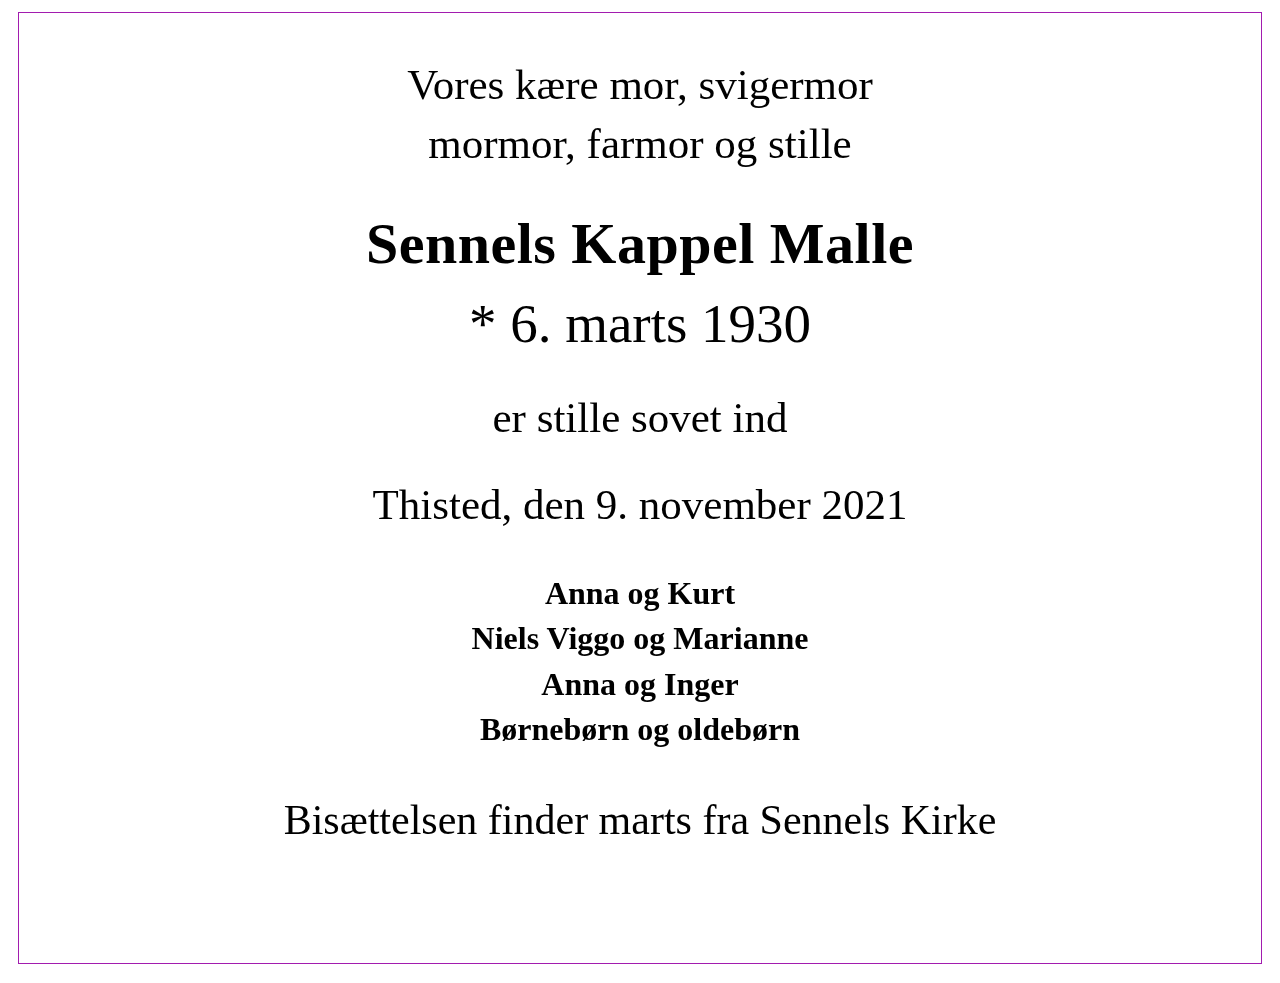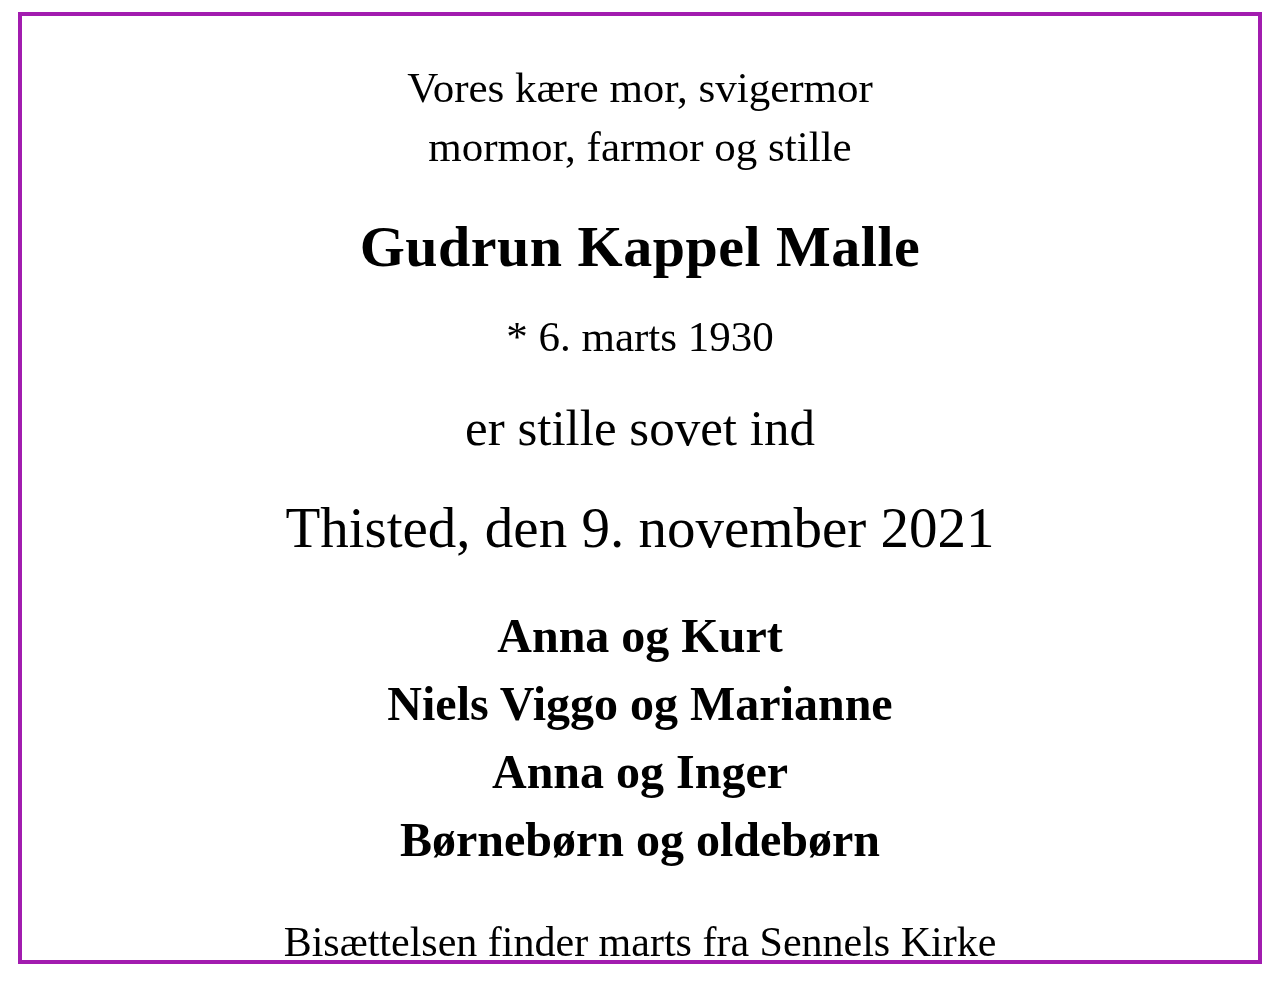--- a/index.html
+++ b/index.html
@@ -13,21 +13,21 @@
     font-family: "Liberation Serif", "DejaVu Serif", serif;
     color: #000000;
     overflow: hidden;
   }
   .notice {
     position: absolute;
     left: 18px;
     top: 12px;
     width: 1244px;
     height: 952px;
-    border: 4px solid #a21caf;
+    border: 1px solid #a21caf;
     background: #ffffff;
     box-sizing: border-box;
     display: flex;
     flex-direction: column;
     align-items: center;
     text-align: center;
   }
   .block {
     width: 100%;
     text-align: center;
@@ -40,34 +40,34 @@
   .intro .line {
     display: block;
   }
   .name {
     margin-top: 36px;
     font-size: 58px;
     font-weight: bold;
     letter-spacing: 0.5px;
   }
   .born {
-    margin-top: 32px;
-    font-size: 43px;
+    margin-top: 15px;
+    font-size: 55px;
   }
   .passed {
     margin-top: 38px;
-    font-size: 51px;
+    font-size: 43px;
   }
   .place-date {
     margin-top: 38px;
-    font-size: 57px;
+    font-size: 43px;
   }
   .survivors {
     margin-top: 42px;
-    font-size: 48px;
+    font-size: 32px;
     font-weight: bold;
     line-height: 1.42;
   }
   .survivors .line {
     display: block;
   }
   .funeral {
     margin-top: 40px;
     font-size: 42px;
     line-height: 1.38;
@@ -79,21 +79,21 @@
 </head>
 <body>
 
 <div class="notice">
 
   <div class="block intro">
     <span class="line">Vores kære mor, svigermor</span>
     <span class="line">mormor, farmor og stille</span>
   </div>
 
-  <div class="block name">Gudrun Kappel Malle</div>
+  <div class="block name">Sennels Kappel Malle</div>
 
   <div class="block born">* 6. marts 1930</div>
 
   <div class="block passed">er stille sovet ind</div>
 
   <div class="block place-date">Thisted, den 9. november 2021</div>
 
   <div class="block survivors">
     <span class="line">Anna og Kurt</span>
     <span class="line">Niels Viggo og Marianne</span>

